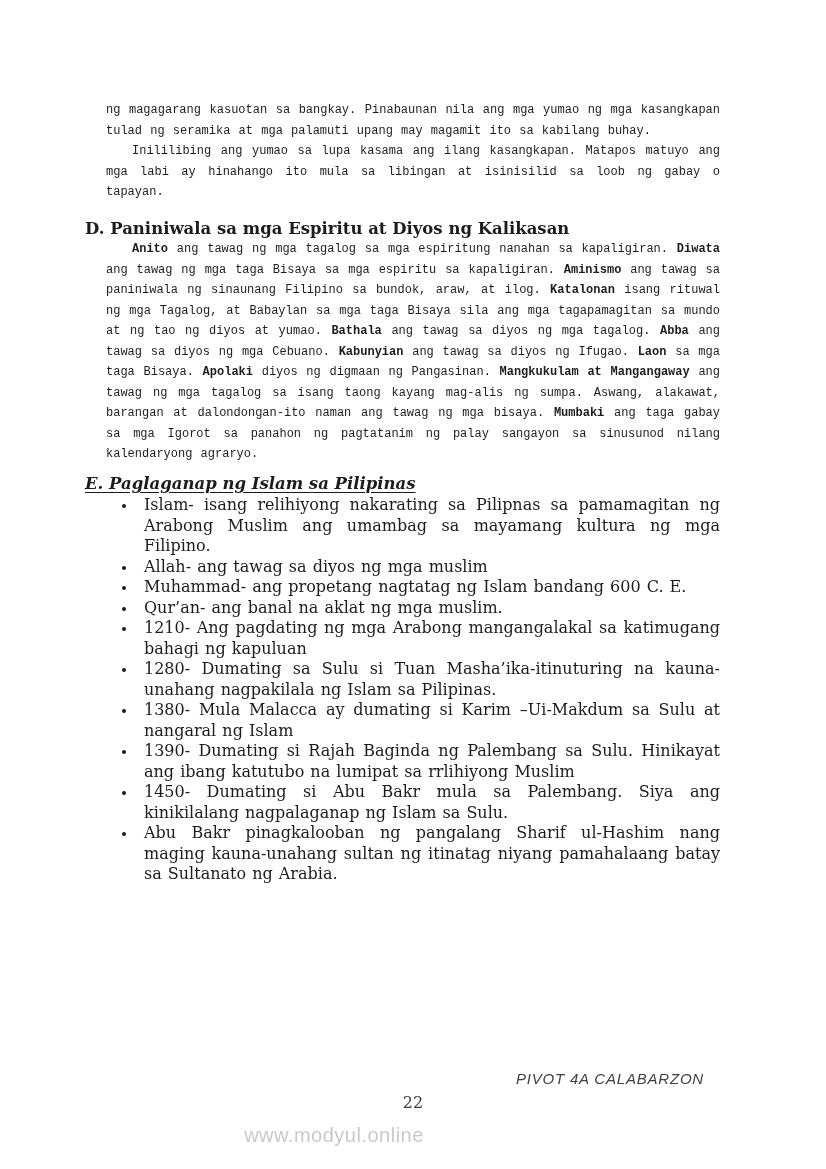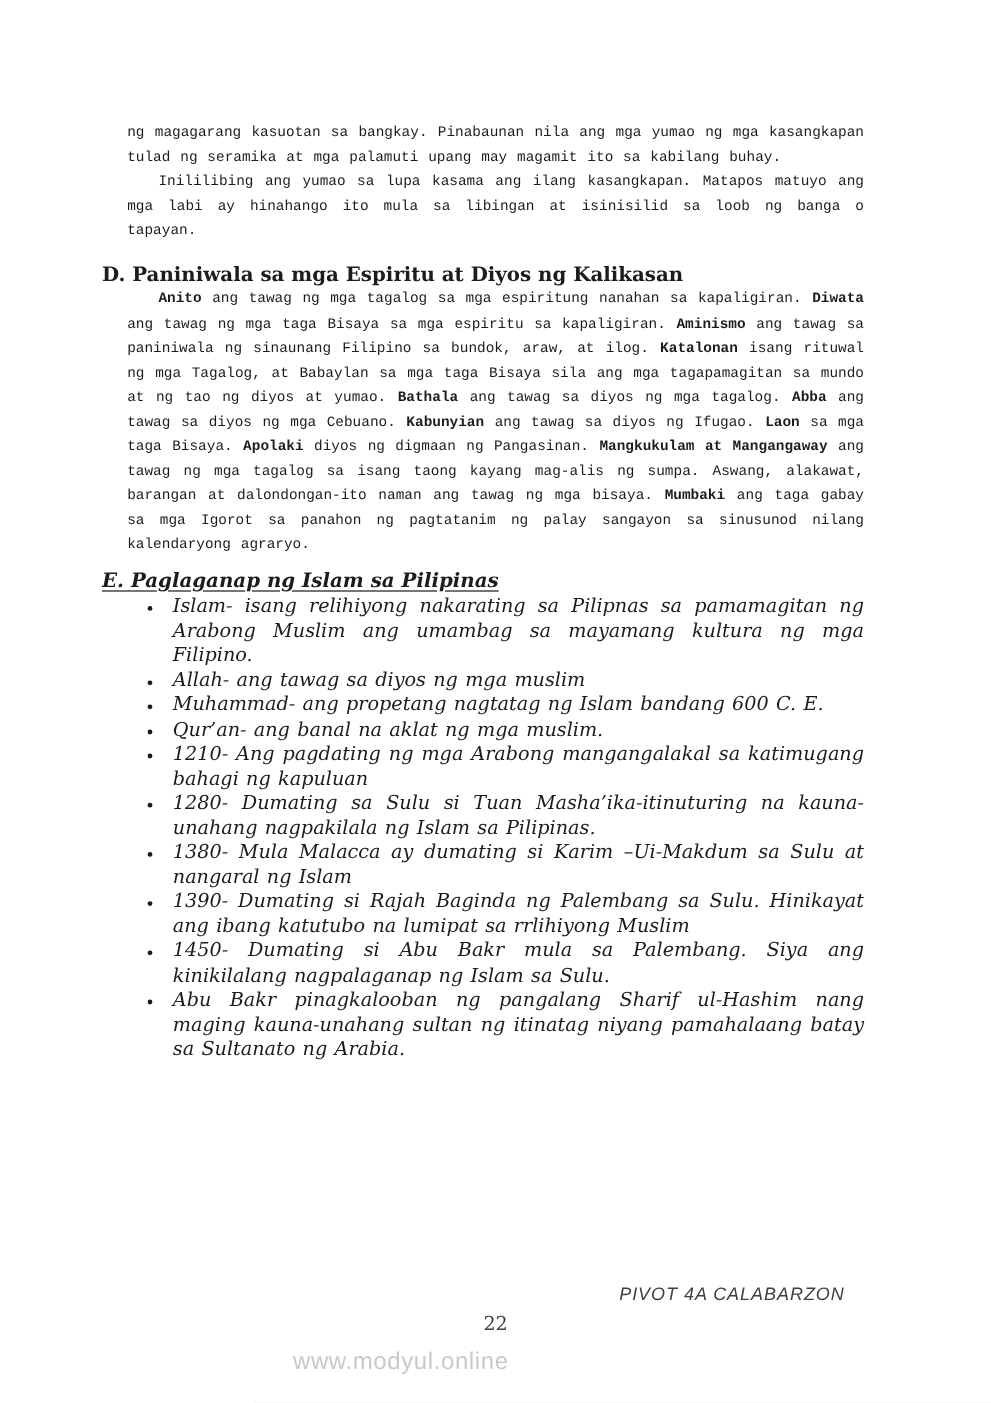--- a/index.html
+++ b/index.html
@@ -44,21 +44,20 @@
   .mt-e { margin-top: 9px; }
   .heading-e {
     font-style: italic;
     text-decoration: underline;
     text-underline-offset: 3px;
   }
   .bullets {
     list-style: disc outside;
     margin-top: 1px;
     padding-left: 31px;
-    font-style: italic;
   }
   .bullets li {
     font-size: 16px;
     line-height: 20.5px;
     text-align: justify;
     word-spacing: 1px;
     padding-left: 7px;
   }
   .bullets li::marker { font-size: 13px; }
   .footer-brand {
@@ -95,21 +94,21 @@
 </style>
 </head>
 <body>
 
 <div class="page">
   <div class="content">
 
     <p class="body">ng magagarang kasuotan sa bangkay. Pinabaunan nila ang mga yumao ng mga kasangkapan tulad ng seramika at mga palamuti upang may magamit ito sa kabilang buhay.</p>
 
 
-    <p class="body indent">Inililibing ang yumao sa lupa kasama ang ilang kasangkapan. Matapos matuyo ang mga labi ay hinahango ito mula sa libingan at isinisilid sa loob ng banga o tapayan.</p>
+    <p class="body indent">Inililibing ang yumao sa lupa kasama ang ilang kasangkapan. Matapos matuyo ang mga labi ay hinahango ito mula sa libingan at isinisilid sa loob ng gabay o tapayan.</p>
 
 
     <h3 class="section-heading outdent mt-d">D. Paniniwala sa mga Espiritu at Diyos ng Kalikasan</h3>
 
     <p class="body indent"><b>Anito</b><span> ang tawag ng mga tagalog sa mga espiritung nanahan sa kapaligiran. </span><b>Diwata</b><span> ang tawag ng mga taga Bisaya sa mga espiritu sa kapaligiran. </span><b>Aminismo</b><span> ang tawag sa paniniwala ng sinaunang Filipino sa bundok, araw, at ilog. </span><b>Katalonan</b><span> isang rituwal ng mga Tagalog, at Babaylan sa mga taga Bisaya sila ang mga tagapamagitan sa mundo at ng tao ng diyos at yumao. </span><b>Bathala</b><span> ang tawag sa diyos ng mga tagalog. </span><b>Abba</b><span> ang tawag sa diyos ng mga Cebuano. </span><b>Kabunyian</b><span> ang tawag sa diyos ng Ifugao. </span><b>Laon</b><span> sa mga taga Bisaya. </span><b>Apolaki</b><span> diyos ng digmaan ng Pangasinan. </span><b>Mangkukulam at Mangangaway</b><span> ang tawag ng mga tagalog sa isang taong kayang mag-alis ng sumpa. Aswang, alakawat, barangan at dalondongan-ito naman ang tawag ng mga bisaya. </span><b>Mumbaki</b><span> ang taga gabay sa mga Igorot sa panahon ng pagtatanim ng palay sangayon sa sinusunod nilang kalendaryong agraryo.</span></p>
 
     <h3 class="section-heading heading-e outdent mt-e">E. Paglaganap ng Islam sa Pilipinas</h3>
 
     <ul class="bullets">
         <li>Islam- isang relihiyong nakarating sa Pilipnas sa pamamagitan ng Arabong Muslim ang umambag sa mayamang kultura ng mga Filipino.</li>

